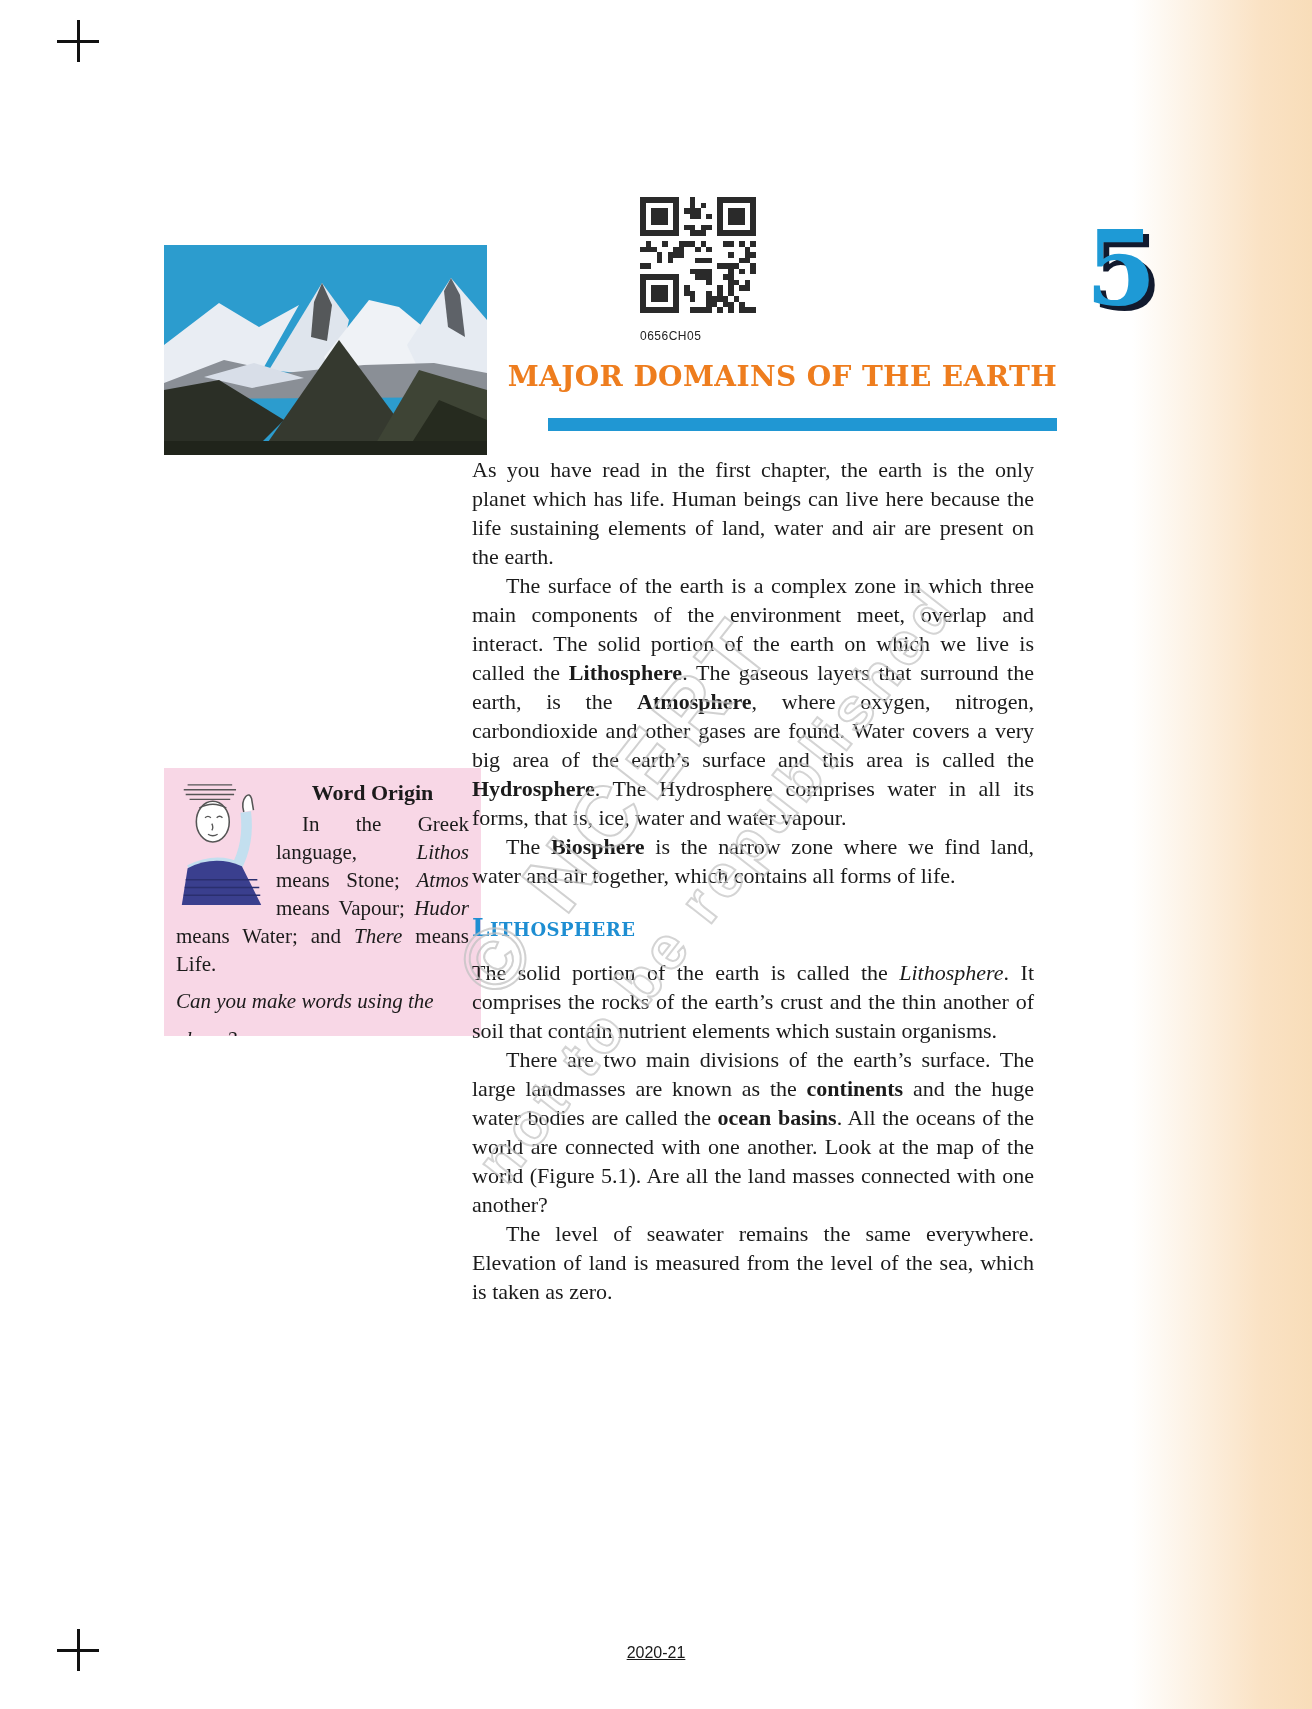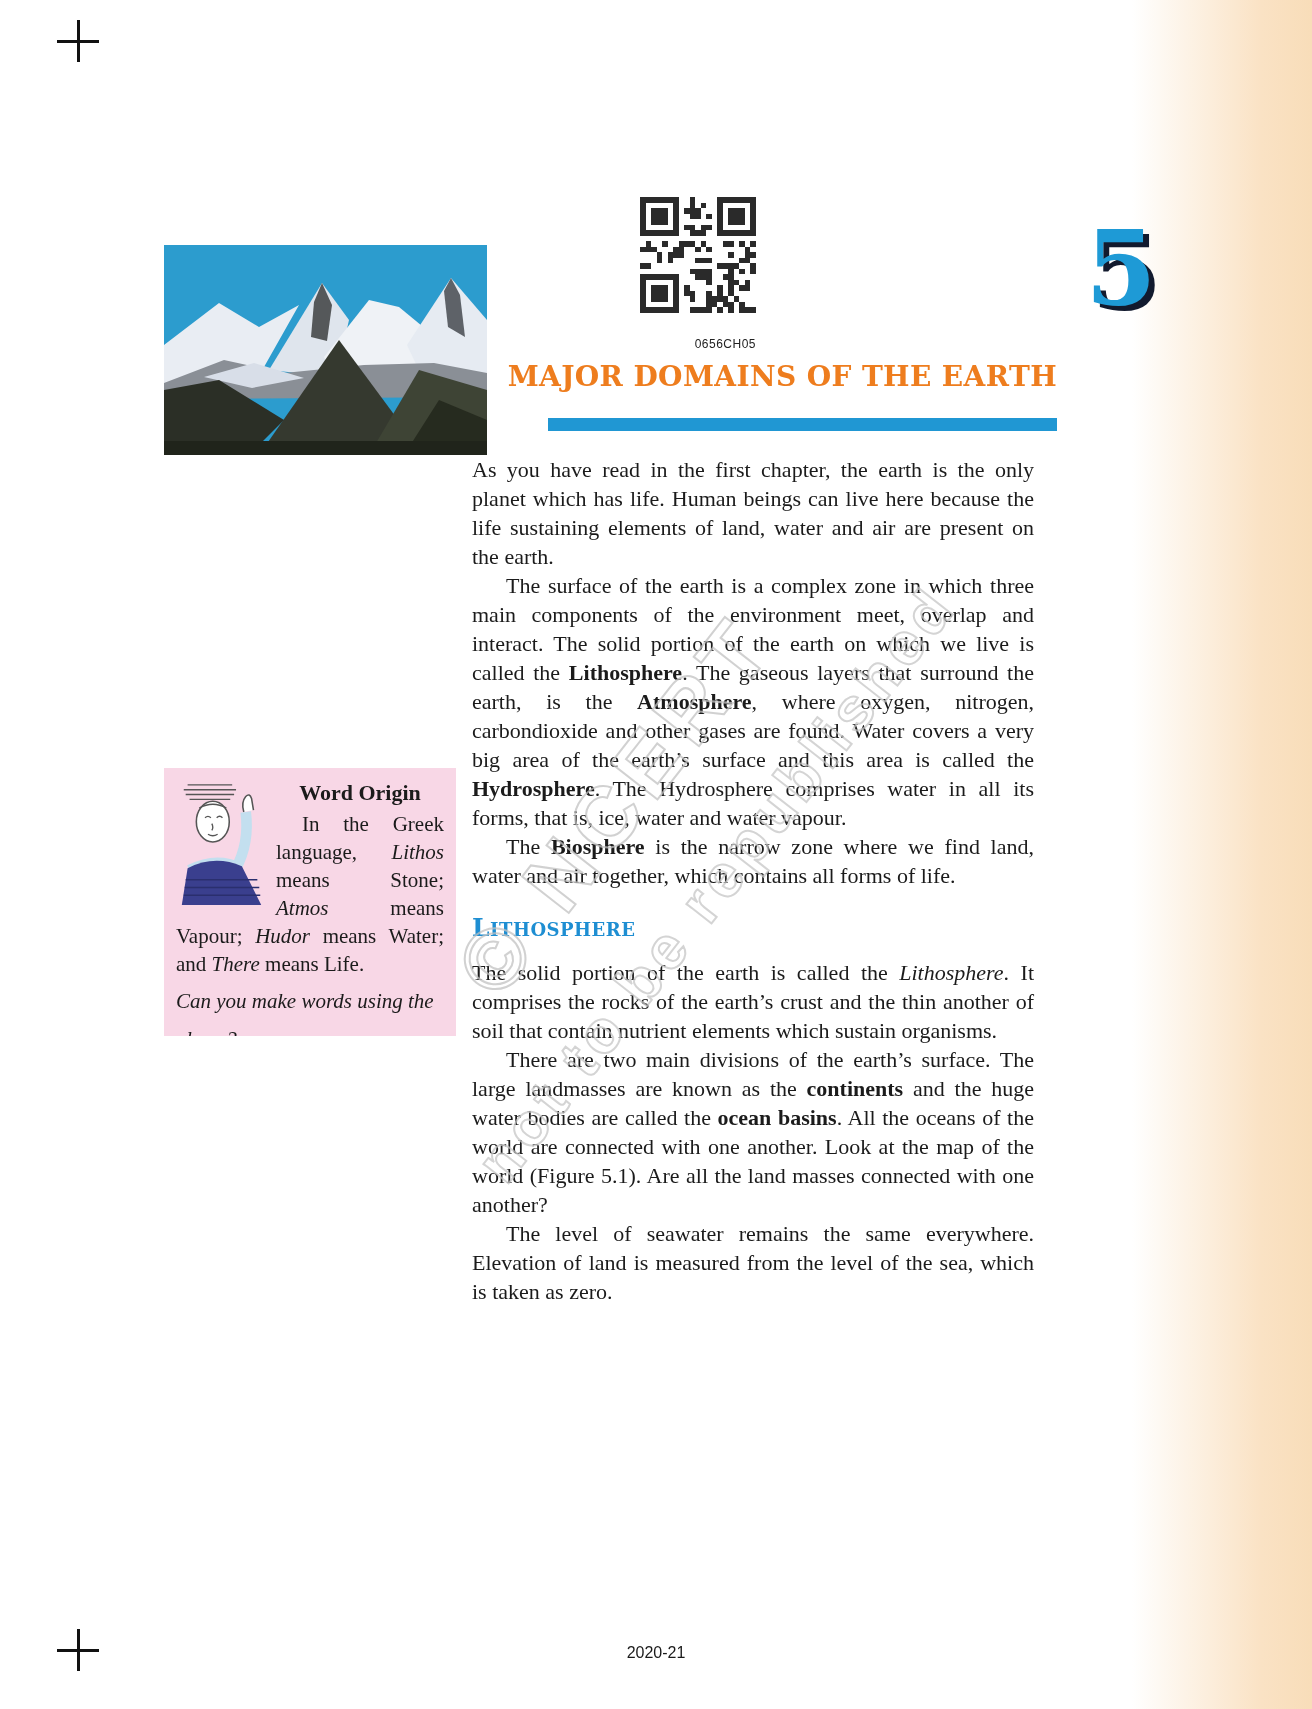--- a/index.html
+++ b/index.html
@@ -18,21 +18,21 @@
   .crop-top{left:57px;top:20px;}
   .crop-bottom{left:57px;top:1629px;}
 
   
   .photo{position:absolute;left:164px;top:245px;width:323px;height:210px;z-index:2;overflow:hidden;}
   .photo svg{display:block;}
 
   
   .qr{position:absolute;left:640px;top:197px;width:116px;z-index:2;}
   .qr svg{display:block;width:116px;height:116px;shape-rendering:crispEdges;}
-  .qr-label{margin-top:24px;text-align:right;font-family:"Liberation Sans",sans-serif;
+  .qr-label{margin-top:16px;text-align:left;font-family:"Liberation Sans",sans-serif;
             font-size:12px;letter-spacing:.5px;color:#222;}
 
   
   .chapnum{position:absolute;left:1066px;top:218px;z-index:2;width:110px;text-align:center;
            font-family:"DejaVu Serif",serif;font-weight:bold;font-size:102px;line-height:1;
            color:#1E9AD6;text-shadow:6px 5px 0 #121A2E;}
 
   
   .title{position:absolute;left:495px;width:562px;top:360px;z-index:2;text-align:right;
          font-family:"DejaVu Serif",serif;font-weight:bold;font-size:28px;
@@ -44,41 +44,41 @@
   .body-col{position:absolute;left:472px;top:455px;width:562px;z-index:2;
             font-size:22px;line-height:29px;}
   .body-col p{margin:0;text-align:justify;}
   .body-col p.indent{text-indent:34px;}
   .b{font-weight:bold;}
   .i{font-style:italic;}
   .section-heading{margin:23px 0 16px 0;font-family:"DejaVu Serif",serif;font-weight:bold;
                    font-variant:small-caps;font-size:25px;letter-spacing:.5px;color:#1E8ED2;}
 
   
-  .wo-box{position:absolute;left:164px;top:768px;width:292px;height:268px;z-index:2;
+  .wo-box{position:absolute;left:164px;top:768px;width:317px;height:268px;z-index:2;
           background:#F8D7E6;padding:10px 12px;box-sizing:border-box;overflow:hidden;}
   .wo-ill{float:left;width:92px;height:128px;margin:0 8px 4px 0;}
   .wo-heading{font-weight:bold;font-size:22px;text-align:center;margin:2px 0 4px 0;}
   .wo-body{margin:0;font-size:21px;line-height:28px;text-align:justify;text-indent:26px;}
   .wo-question{margin:4px 0 0 0;font-size:21px;line-height:38px;text-align:left;font-style:italic;}
 
   
   .watermark{position:absolute;left:320px;top:540px;width:680px;height:600px;z-index:3;
              pointer-events:none;display:flex;flex-direction:column;align-items:center;
              justify-content:center;gap:44px;transform:rotate(-52deg);}
   .watermark .wm1{font-family:"Liberation Sans",sans-serif;font-weight:bold;font-size:86px;
                   letter-spacing:10px;color:transparent;-webkit-text-stroke:2px #c2c2c2;
                   white-space:nowrap;opacity:.75;}
   .watermark .wm2{font-family:"Liberation Sans",sans-serif;font-weight:bold;font-size:60px;
                   letter-spacing:6px;color:transparent;-webkit-text-stroke:2px #c6c6c6;
                   white-space:nowrap;opacity:.75;}
 
   
   .footer{position:absolute;left:0;top:1644px;width:1312px;text-align:center;z-index:2;
-          font-family:"Liberation Sans",sans-serif;font-size:16px;color:#1a1a1a;}
+          font-family:"Liberation Sans",sans-serif;font-size:16px;color:#1a1a1a;text-decoration:underline;}
 </style>
 </head>
 <body>
 
 <div class="page">
 
   <div class="band"></div>
 
   <div class="crop crop-top">
     <div class="h"></div>

